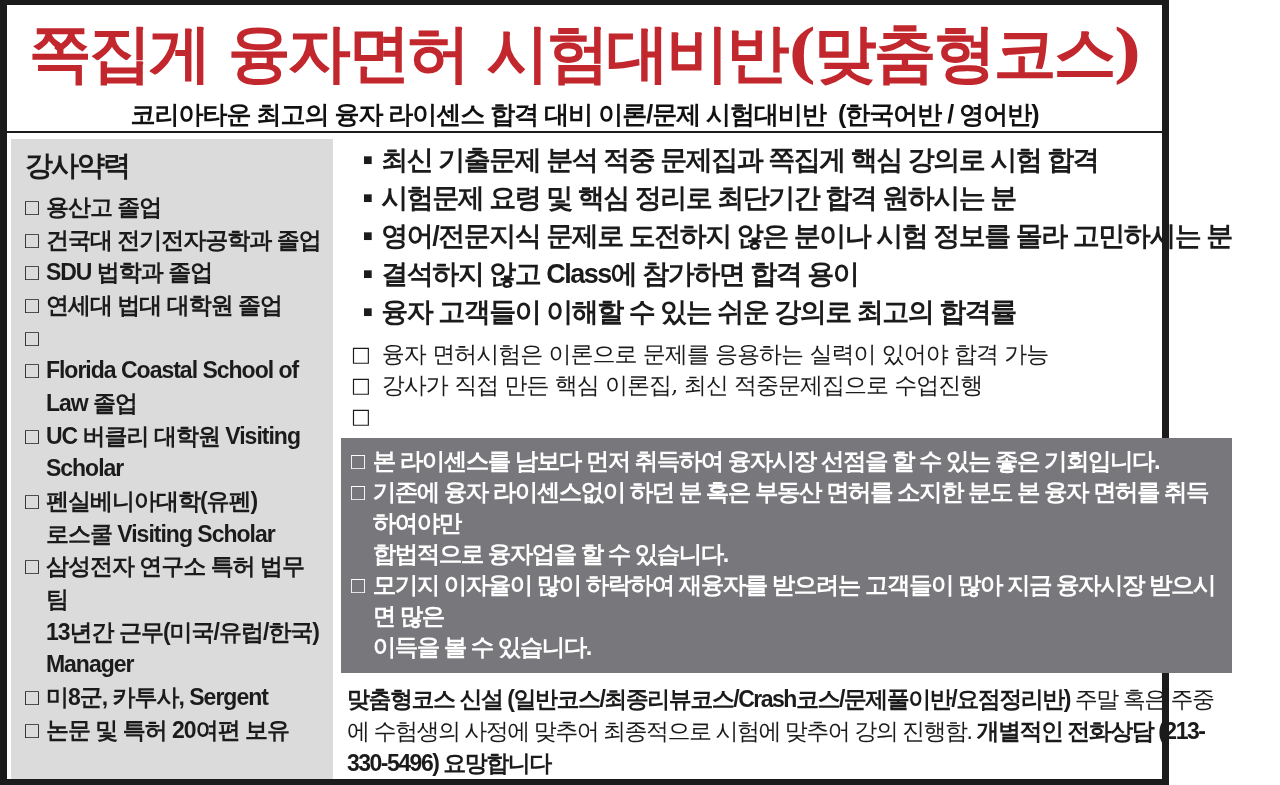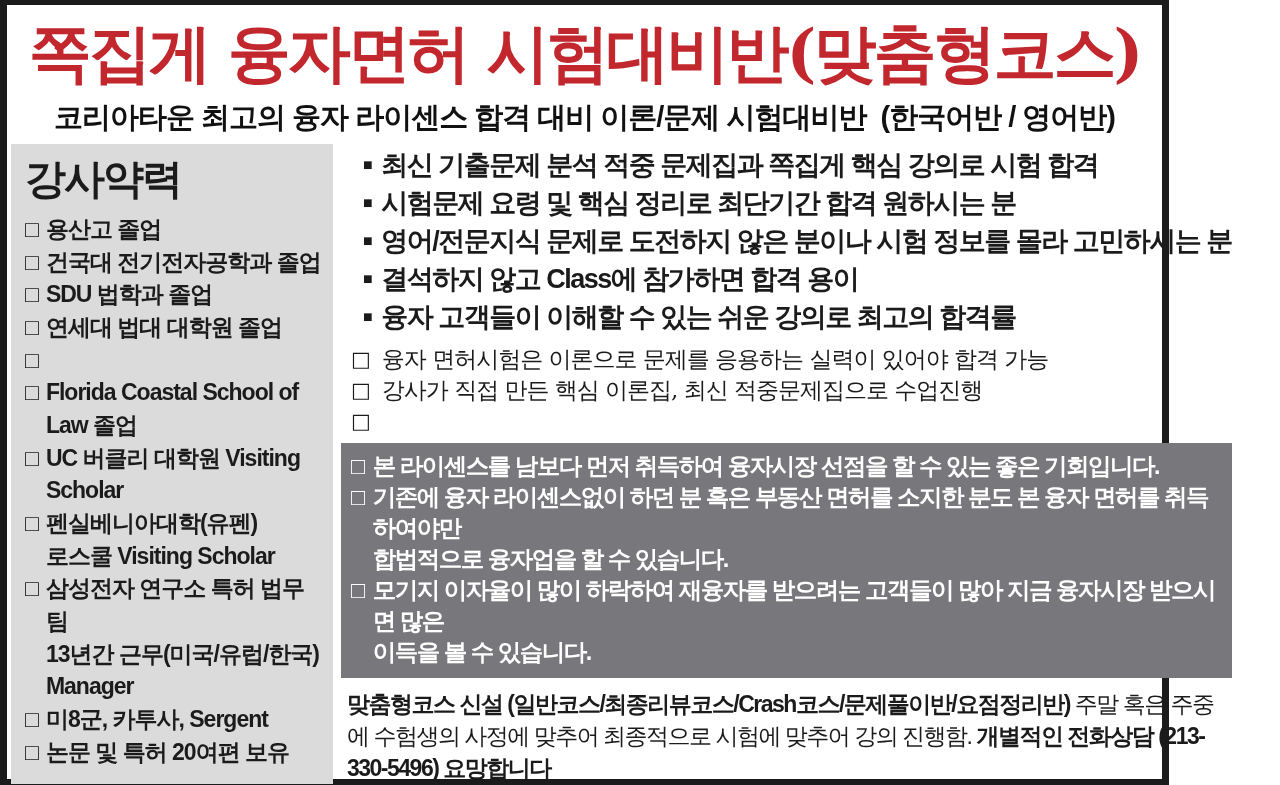--- a/index.html
+++ b/index.html
@@ -7,53 +7,53 @@
   body {
     width:1280px; height:785px;
     font-family:"Liberation Sans", sans-serif;
     overflow:hidden;
   }
   .page {
     width:1169px; height:785px;
     background:#ffffff;
     border-style:solid; border-color:#1b1b1b;
     border-width:5px 7px 6px 7px;
-    display:flex; flex-direction:column;
+    display:flex; flex-direction:column;justify-content:center;
   }
   
   .header { text-align:center; padding-top:6px; }
   .title {
     font-family:"DejaVu Serif", serif;
     font-weight:bold;
     font-size:63px;
     line-height:1.35;
     color:#c3272e;
     letter-spacing:-3px;
     white-space:nowrap;
   }
   .subtitle {
     font-weight:bold;
-    font-size:29px;
+    font-size:25px;
     color:#111;
     letter-spacing:-1px;
     white-space:pre;
     margin-top:2px;
   }
   .rule { height:5px; background:#1b1b1b; }
 
   
   .main { flex:1; display:flex; padding:6px 4px 0 4px; gap:8px; }
 
   .sidebar {
     width:322px; flex-shrink:0;
     background:#dbdbdb;
     padding:8px 10px 8px 14px;
   }
   .sidebar-heading {
-    font-size:41px; font-weight:bold; color:#1b1b1b;
+    font-size:28px; font-weight:bold; color:#1b1b1b;
     letter-spacing:-2px;
     margin-bottom:6px;
   }
   .sidebar-item {
     display:flex; align-items:flex-start;
     font-size:23px; font-weight:bold; color:#1b1b1b;
     line-height:1.42; letter-spacing:-1px;
   }
   .sidebar-item .marker { margin-right:8px; font-weight:normal; }
   .pre { white-space:pre-line; }

